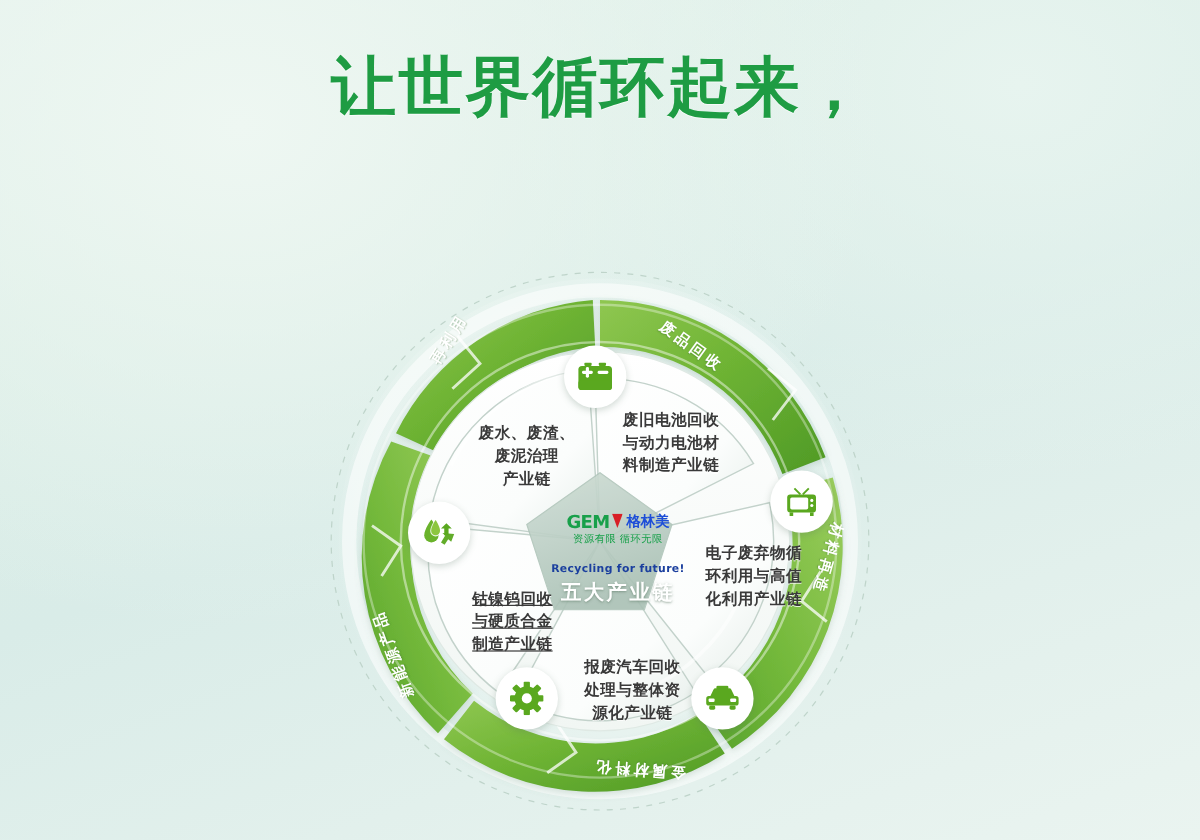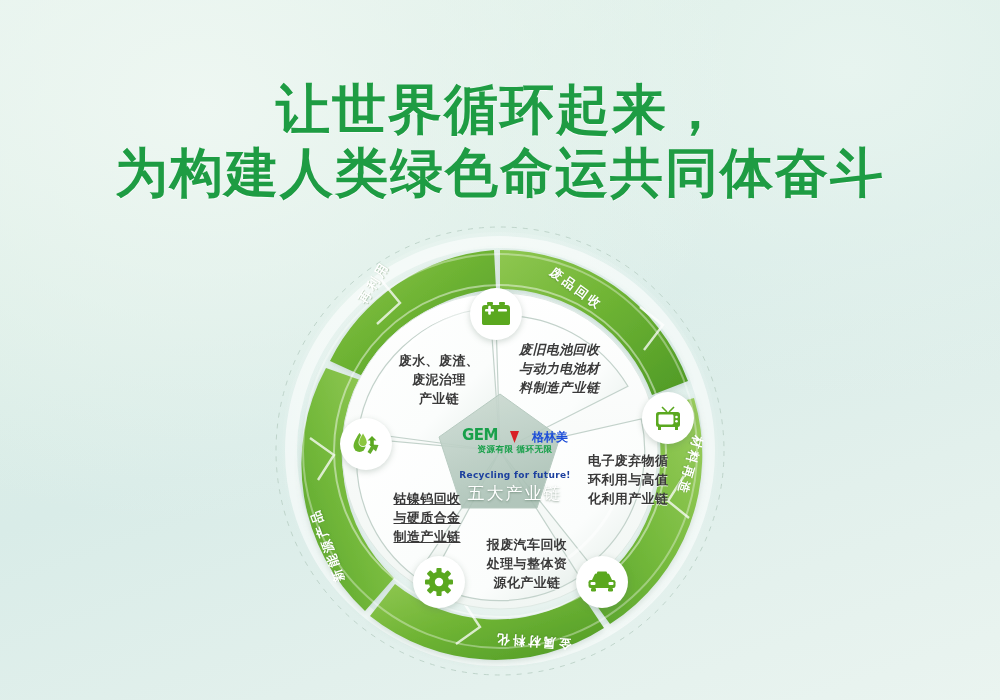--- a/index.html
+++ b/index.html
@@ -9,21 +9,20 @@
     background:
       radial-gradient(ellipse 900px 700px at 20% 15%, #eef7f2 0%, rgba(238,247,242,0) 60%),
       radial-gradient(ellipse 800px 600px at 85% 10%, #e7f4ef 0%, rgba(231,244,239,0) 55%),
       linear-gradient(160deg,#e4f2ec 0%, #dbeee6 25%, #d9ece8 50%, #e2f0ec 75%, #eaf4f0 100%);
     position:relative;
   }
   
   .title-wrap{
     position:absolute;left:0;top:42px;width:1000px;text-align:center;
     line-height:1.18;
-    margin-top:36px;
   }
   .title-line{
     display:block;
     font-size:54px;
     font-weight:bold;
     color:#1e9c43;
     letter-spacing:2px;
     text-shadow:0 1px 0 rgba(255,255,255,.65);
   }
   .title-line.l2{font-size:53px;}
@@ -47,56 +46,56 @@
     position:absolute;
     color:#3a3a3a;
     font-size:13px;
     font-weight:bold;
     line-height:1.45;
     letter-spacing:.4px;
     text-align:center;
     white-space:pre-line;
     text-shadow:0 1px 0 rgba(255,255,255,.8);
   }
-  #lbl-battery{left:519px;top:341px;width:120px;text-align:left;font-style:italic;}
+  #lbl-battery{left:519px;top:341px;width:120px;text-align:left;}
   #lbl-waste  {left:380px;top:352px;width:118px;}
   #lbl-ewaste {left:588px;top:452px;width:104px;text-align:left;}
   #lbl-cobalt {left:372px;top:490px;width:110px;text-decoration:underline;}
-  #lbl-auto   {left:472px;top:536px;width:110px;}
+  #lbl-auto   {left:472px;top:547px;width:110px;}
 
   
   .logo-block{
     position:absolute;left:455px;top:428px;width:120px;text-align:center;
     line-height:1;
   }
   .logo-row1{
-    display:flex;align-items:flex-end;justify-content:center;gap:12px;
+    display:flex;align-items:flex-start;justify-content:center;gap:2px;
     height:15px;
   }
   .logo-gem{
     font-family:"DejaVu Sans",sans-serif;
     font-size:15px;font-weight:bold;color:#18a04a;letter-spacing:-.5px;
   }
   .logo-mark{
     display:inline-block;width:9px;height:12px;
     background:#d81f26;
     clip-path:polygon(0 0,100% 0,50% 100%);
     margin:0 1px 0 0;
   }
   .logo-cn{font-size:12px;font-weight:bold;color:#1d4ed8;letter-spacing:0px;}
   .logo-row2{
-    margin-top:2px;font-size:8.5px;font-weight:bold;color:#18a04a;letter-spacing:.5px;
+    margin-top:2px;font-size:8.5px;font-weight:normal;color:#18a04a;letter-spacing:.5px;
   }
   .logo-row3{
     margin-top:17px;font-size:9px;font-weight:bold;color:#1b3f9e;
     font-family:"DejaVu Sans",sans-serif;letter-spacing:.3px;
   }
   .logo-center-title{
     position:absolute;left:455px;top:482px;width:120px;text-align:center;
-    font-size:17px;font-weight:normal;color:#ffffff;letter-spacing:2px;
+    font-size:17px;font-weight:bold;color:#ffffff;letter-spacing:2px;
     text-shadow:0 1px 2px rgba(80,110,90,.55);
   }
 
   
   .ring-label{
     position:absolute;
     color:#ffffff;
     font-size:12.5px;
     font-weight:bold;
     letter-spacing:3px;
@@ -121,21 +120,20 @@
   #ic-tv     {left:642px;top:392px;}
   #ic-car    {left:576px;top:556px;}
   #ic-gear   {left:413px;top:556px;}
   #ic-water  {left:340px;top:418px;}
 </style>
 </head>
 <body>
 
 <div class="title-wrap">
   <span class="title-line l1">让世界循环起来，</span>
-  <span class="title-line l2">为构建人类绿色命运共同体奋斗</span>
 </div>
 
 <div class="halo"></div>
 
 <div class="diagram">
   <svg width="504" height="466" viewBox="0 0 504 466" xmlns="http://www.w3.org/2000/svg">
     <defs>
       <linearGradient id="gRing" x1="0" y1="0" x2="1" y2="1">
         <stop offset="0%" stop-color="#8fc751"></stop>
         <stop offset="45%" stop-color="#6fb434"></stop>

